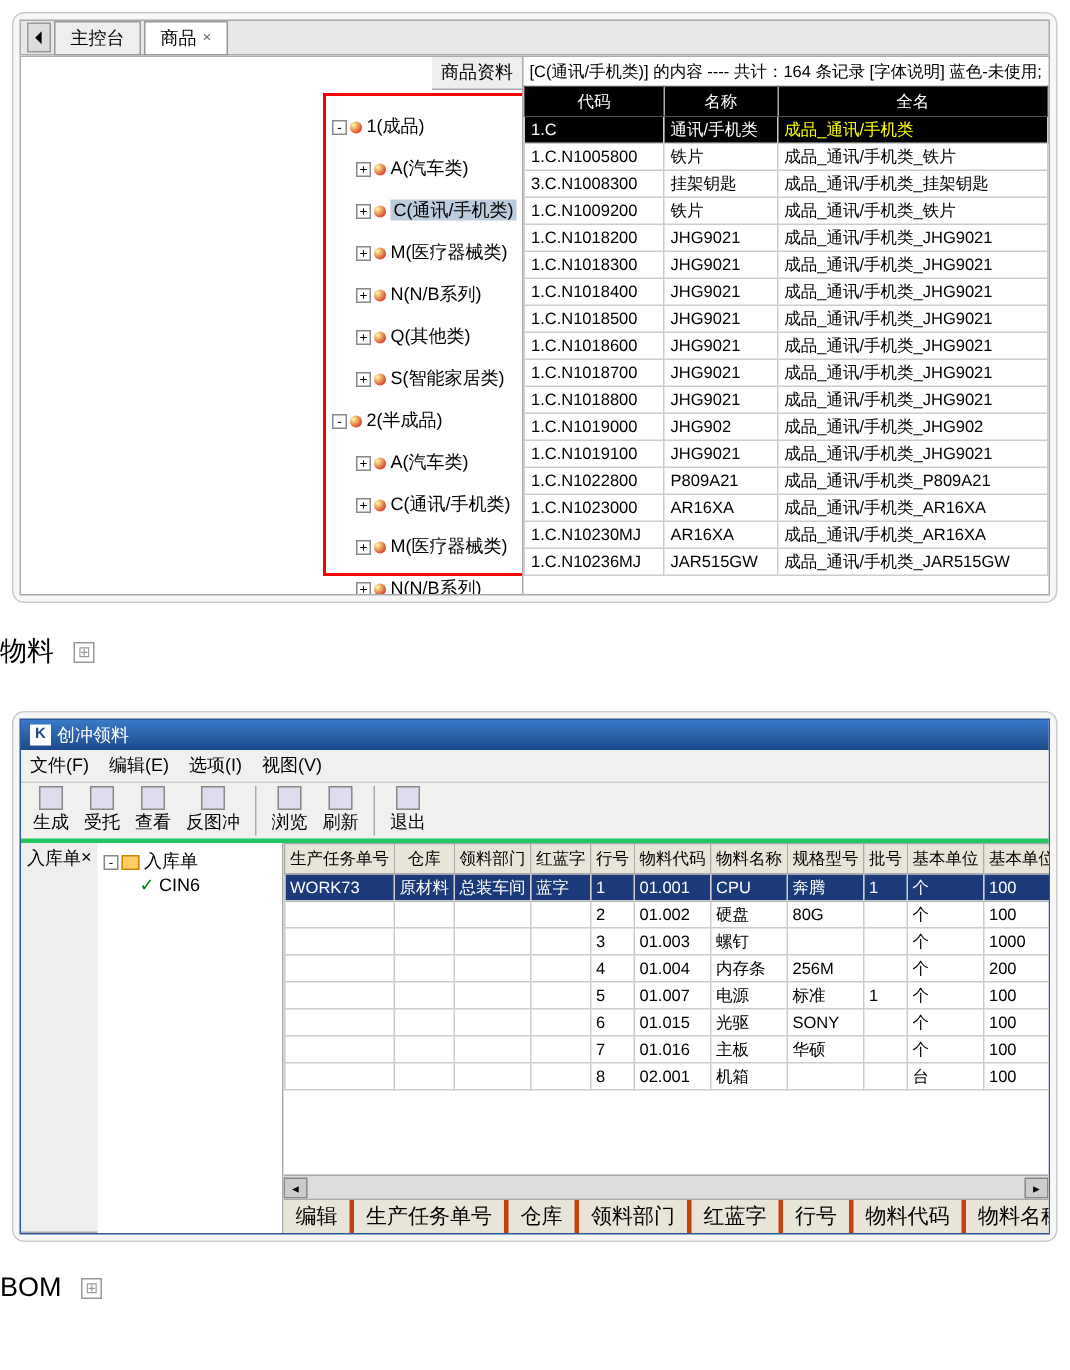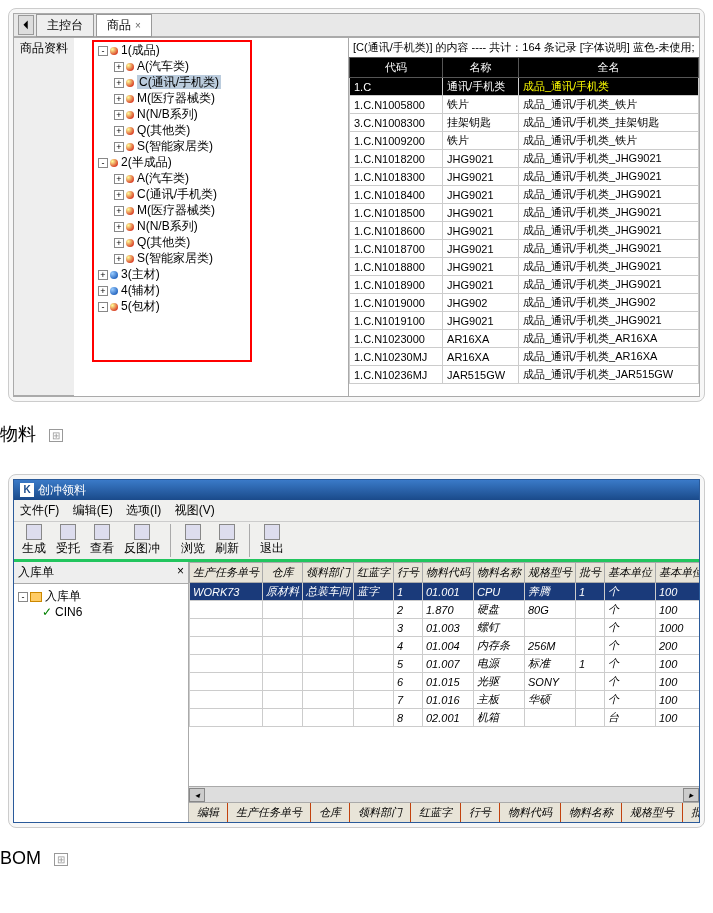--- a/index.html
+++ b/index.html
@@ -5,27 +5,27 @@
 * { box-sizing: border-box; margin: 0; padding: 0; }
 body { font-family: "SimSun", "Microsoft YaHei", sans-serif; font-size: 12px; background: #fff; }
 .panel { border: 1px solid #ccc; border-radius: 8px; margin: 8px; padding: 4px; background: #f7f7f7; }
 .tabs { display: flex; align-items: center; background: #e8e8e8; border: 1px solid #aaa; height: 24px; padding: 2px 4px; gap: 2px; }
 .tab-btn { display: inline-block; padding: 2px 4px; border: 1px solid #999; background: #ddd; cursor: pointer; }
 .tab { padding: 2px 10px; border: 1px solid #999; background: #fff; cursor: pointer; display: flex; align-items: center; gap: 4px; }
 .tab.inactive { background: #eee; }
 .close-x { color: #666; font-size: 10px; }
 .pane-title { padding: 2px 6px; background: #eee; border-bottom: 1px solid #aaa; }
 .split { display: flex; height: 360px; border: 1px solid #aaa; background: #fff; }
-.left-pane { width: 335px; border-right: 1px solid #aaa; display: flex; flex-direction: row; position: relative; }
+.left-pane { width: 335px; border-right: 1px solid #aaa; display: flex; flex-direction: column; position: relative; align-items: flex-end; }
 .right-pane { flex: 1; display: flex; flex-direction: column; overflow: hidden; }
 .info-line { padding: 2px 4px; font-size: 11px; white-space: nowrap; overflow: hidden; }
 .tree { flex: 1; overflow: auto; padding: 4px 4px 4px 8px; position: relative; }
 .red-box { position: absolute; border: 2px solid red; left: 18px; top: 2px; width: 160px; height: 322px; pointer-events: none; }
 .tree ul { list-style: none; padding-left: 16px; }
-.tree li { line-height: 16px; white-space: nowrap; }
+.tree li { line-height: 16px; white-space: nowrap; margin-top: 12px; }
 .expander { display: inline-block; width: 10px; height: 10px; border: 1px solid #888; text-align: center; line-height: 8px; font-size: 9px; margin-right: 2px; cursor: pointer; background: #fff; }
 .node-icon { display: inline-block; width: 8px; height: 8px; border-radius: 50%; margin-right: 3px; vertical-align: middle; }
 .red-dot { background: radial-gradient(circle at 30% 30%, #ff9, #c00); }
 .blue-dot { background: radial-gradient(circle at 30% 30%, #9cf, #04a); }
 .node-sel { background: #bcd; padding: 0 2px; }
 .grid { flex: 1; overflow: auto; }
 table { border-collapse: collapse; width: 100%; font-size: 11px; }
 th { background: #000; color: #fff; padding: 2px 4px; text-align: center; border: 1px solid #555; font-weight: normal; position: sticky; top: 0; }
 td { border: 1px solid #ccc; padding: 1px 4px; white-space: nowrap; }
 tr.hl td { background: #000; color: #fff; }
@@ -36,35 +36,35 @@
 .win2 { border: 1px solid #2a5a9a; }
 .titlebar { background: linear-gradient(#3a7ac8, #1a4a8a); color: #fff; padding: 2px 6px; display: flex; align-items: center; gap: 4px; font-size: 12px; height: 20px; }
 .title-icon { width: 14px; height: 14px; background: #fff; color: #1a4a8a; font-weight: bold; text-align: center; line-height: 14px; font-size: 10px; }
 .menubar { background: #f0f0ee; padding: 2px 6px; border-bottom: 1px solid #ccc; }
 .menubar span { margin-right: 10px; cursor: pointer; }
 .toolbar { background: #f0f0ee; padding: 2px 6px; border-bottom: 3px solid #22c55e; display: flex; gap: 6px; }
 .tool-btn { display: flex; flex-direction: column; align-items: center; cursor: pointer; padding: 0 2px; }
 .tool-icon { width: 16px; height: 16px; border: 1px solid #888; background: #dde; }
 .tool-sep { width: 1px; background: #aaa; margin: 0 2px; }
 .split2 { display: flex; height: 260px; background: #fff; }
-.left2 { width: 175px; border-right: 1px solid #aaa; display: flex; flex-direction: column; }
+.left2 { width: 175px; border-right: 1px solid #aaa; display: flex; flex-direction: row; }
 .left2-title { background: #eee; padding: 2px 4px; border-bottom: 1px solid #aaa; display: flex; justify-content: space-between; }
 .tree2 { flex: 1; padding: 4px; }
 .tree2 li { line-height: 16px; white-space: nowrap; list-style: none; }
 .folder-icon { display: inline-block; width: 12px; height: 10px; background: #fc6; border: 1px solid #c80; margin-right: 3px; vertical-align: middle; }
 .check-icon { color: green; margin-right: 3px; }
-.right2 { flex: 1; display: flex; flex-direction: column; overflow: hidden; font-style: italic; }
+.right2 { flex: 1; display: flex; flex-direction: column; overflow: hidden; }
 .grid2 { flex: 1; overflow: auto; }
 .grid2 th { background: #e8e4d8; color: #000; border: 1px solid #aaa; padding: 2px 3px; font-size: 11px; white-space: nowrap; }
 .grid2 td { border: 1px solid #ccc; padding: 1px 3px; font-size: 11px; white-space: nowrap; }
 .grid2 tr.sel td { background: #1a3a7a; color: #fff; }
 .hscroll { height: 16px; background: #ddd; border-top: 1px solid #aaa; display: flex; align-items: center; }
 .hscroll-btn { width: 16px; height: 14px; background: #ccc; border: 1px solid #888; text-align: center; line-height: 12px; font-size: 9px; cursor: pointer; }
 .footer-cols { display: flex; background: #e8e4d8; border-top: 1px solid #aaa; }
-.footer-cols span { border-right: 1px solid #c2410c; padding: 2px 8px; font-size: 11px; white-space: nowrap; }
+.footer-cols span { border-right: 3px solid #c2410c; padding: 2px 8px; font-size: 14px; white-space: nowrap; }
 </style>
 </head>
 <body>
 
 <div class="panel">
   <div class="tabs">
     <span class="tab-btn">⏴</span>
     <span class="tab inactive">主控台</span>
     <span class="tab">
       <span>商品</span>
@@ -165,33 +165,33 @@
                 <td>1.C.N1018700</td>
                 <td>JHG9021</td>
                 <td>成品_通讯/手机类_JHG9021</td>
               </tr>
               <tr>
                 <td>1.C.N1018800</td>
                 <td>JHG9021</td>
                 <td>成品_通讯/手机类_JHG9021</td>
               </tr>
               <tr>
-                <td>1.C.N1018900</td>
-                <td>JHG9021</td>
-                <td>成品_通讯/手机类_JHG9021</td>
-              </tr>
-              <tr>
                 <td>1.C.N1019000</td>
                 <td>JHG902</td>
                 <td>成品_通讯/手机类_JHG902</td>
               </tr>
               <tr>
                 <td>1.C.N1019100</td>
                 <td>JHG9021</td>
                 <td>成品_通讯/手机类_JHG9021</td>
+              </tr>
+              <tr>
+                <td>1.C.N1022800</td>
+                <td>P809A21</td>
+                <td>成品_通讯/手机类_P809A21</td>
               </tr>
               <tr>
                 <td>1.C.N1023000</td>
                 <td>AR16XA</td>
                 <td>成品_通讯/手机类_AR16XA</td>
               </tr>
               <tr>
                 <td>1.C.N10230MJ</td>
                 <td>AR16XA</td>
                 <td>成品_通讯/手机类_AR16XA</td>
@@ -303,21 +303,21 @@
                   <td>1</td>
                   <td>个</td>
                   <td>100</td>
                 </tr>
                 <tr>
                   <td></td>
                   <td></td>
                   <td></td>
                   <td></td>
                   <td>2</td>
-                  <td>1.870</td>
+                  <td>01.002</td>
                   <td>硬盘</td>
                   <td>80G</td>
                   <td></td>
                   <td>个</td>
                   <td>100</td>
                 </tr>
                 <tr>
                   <td></td>
                   <td></td>
                   <td></td>

